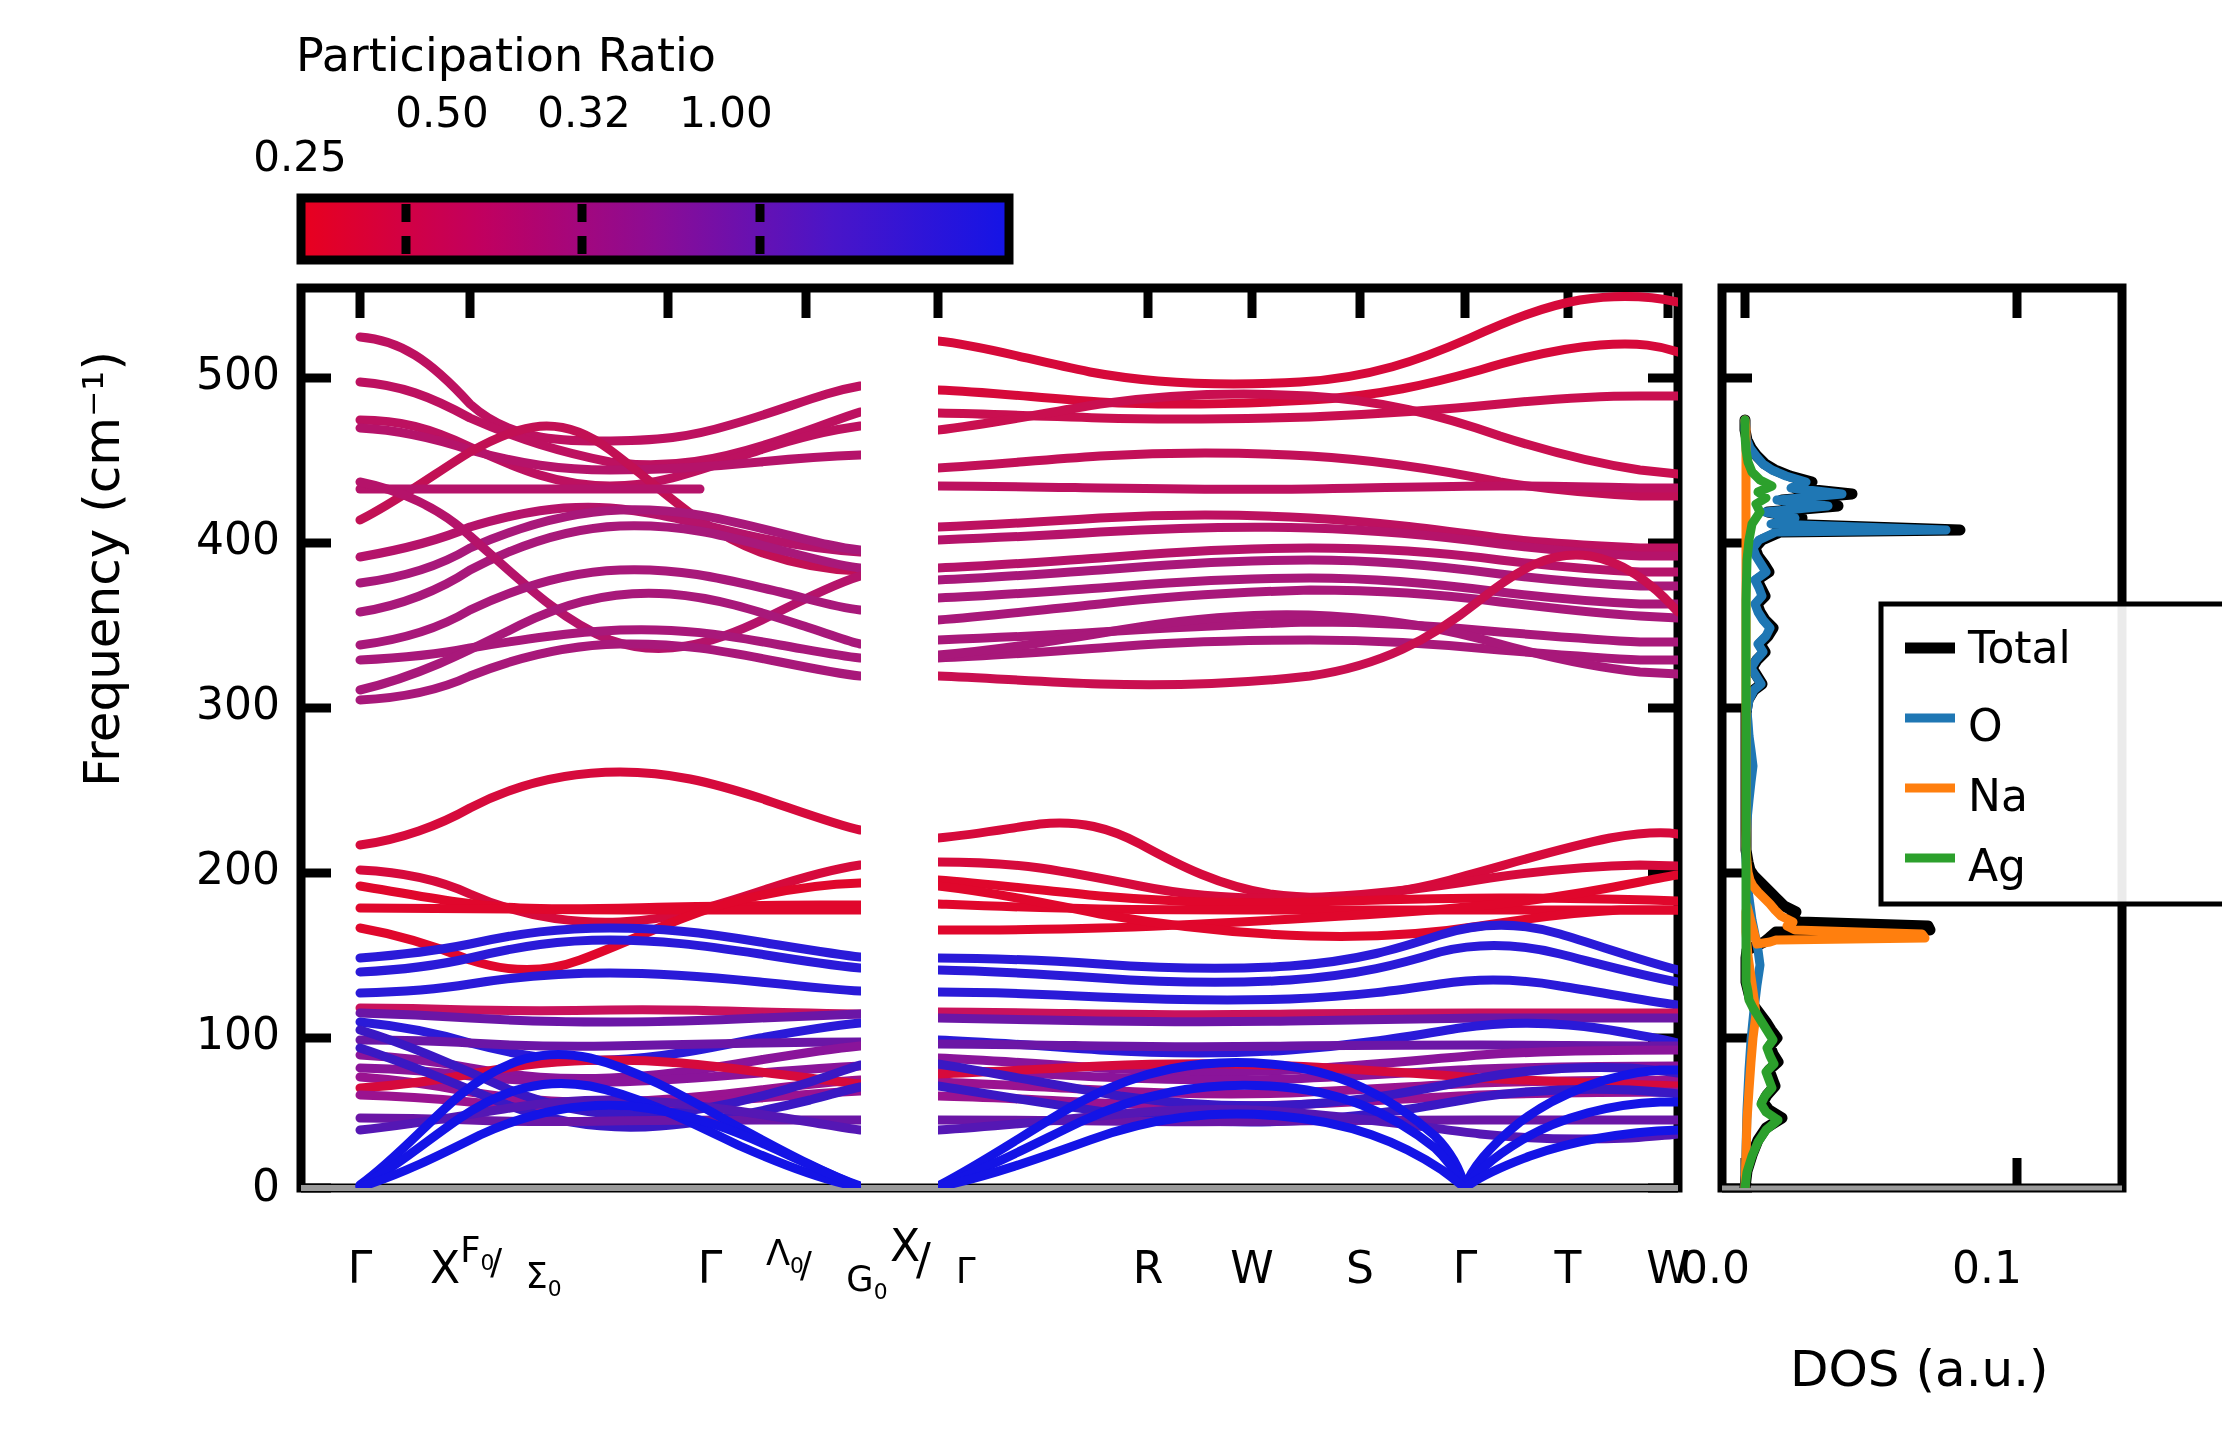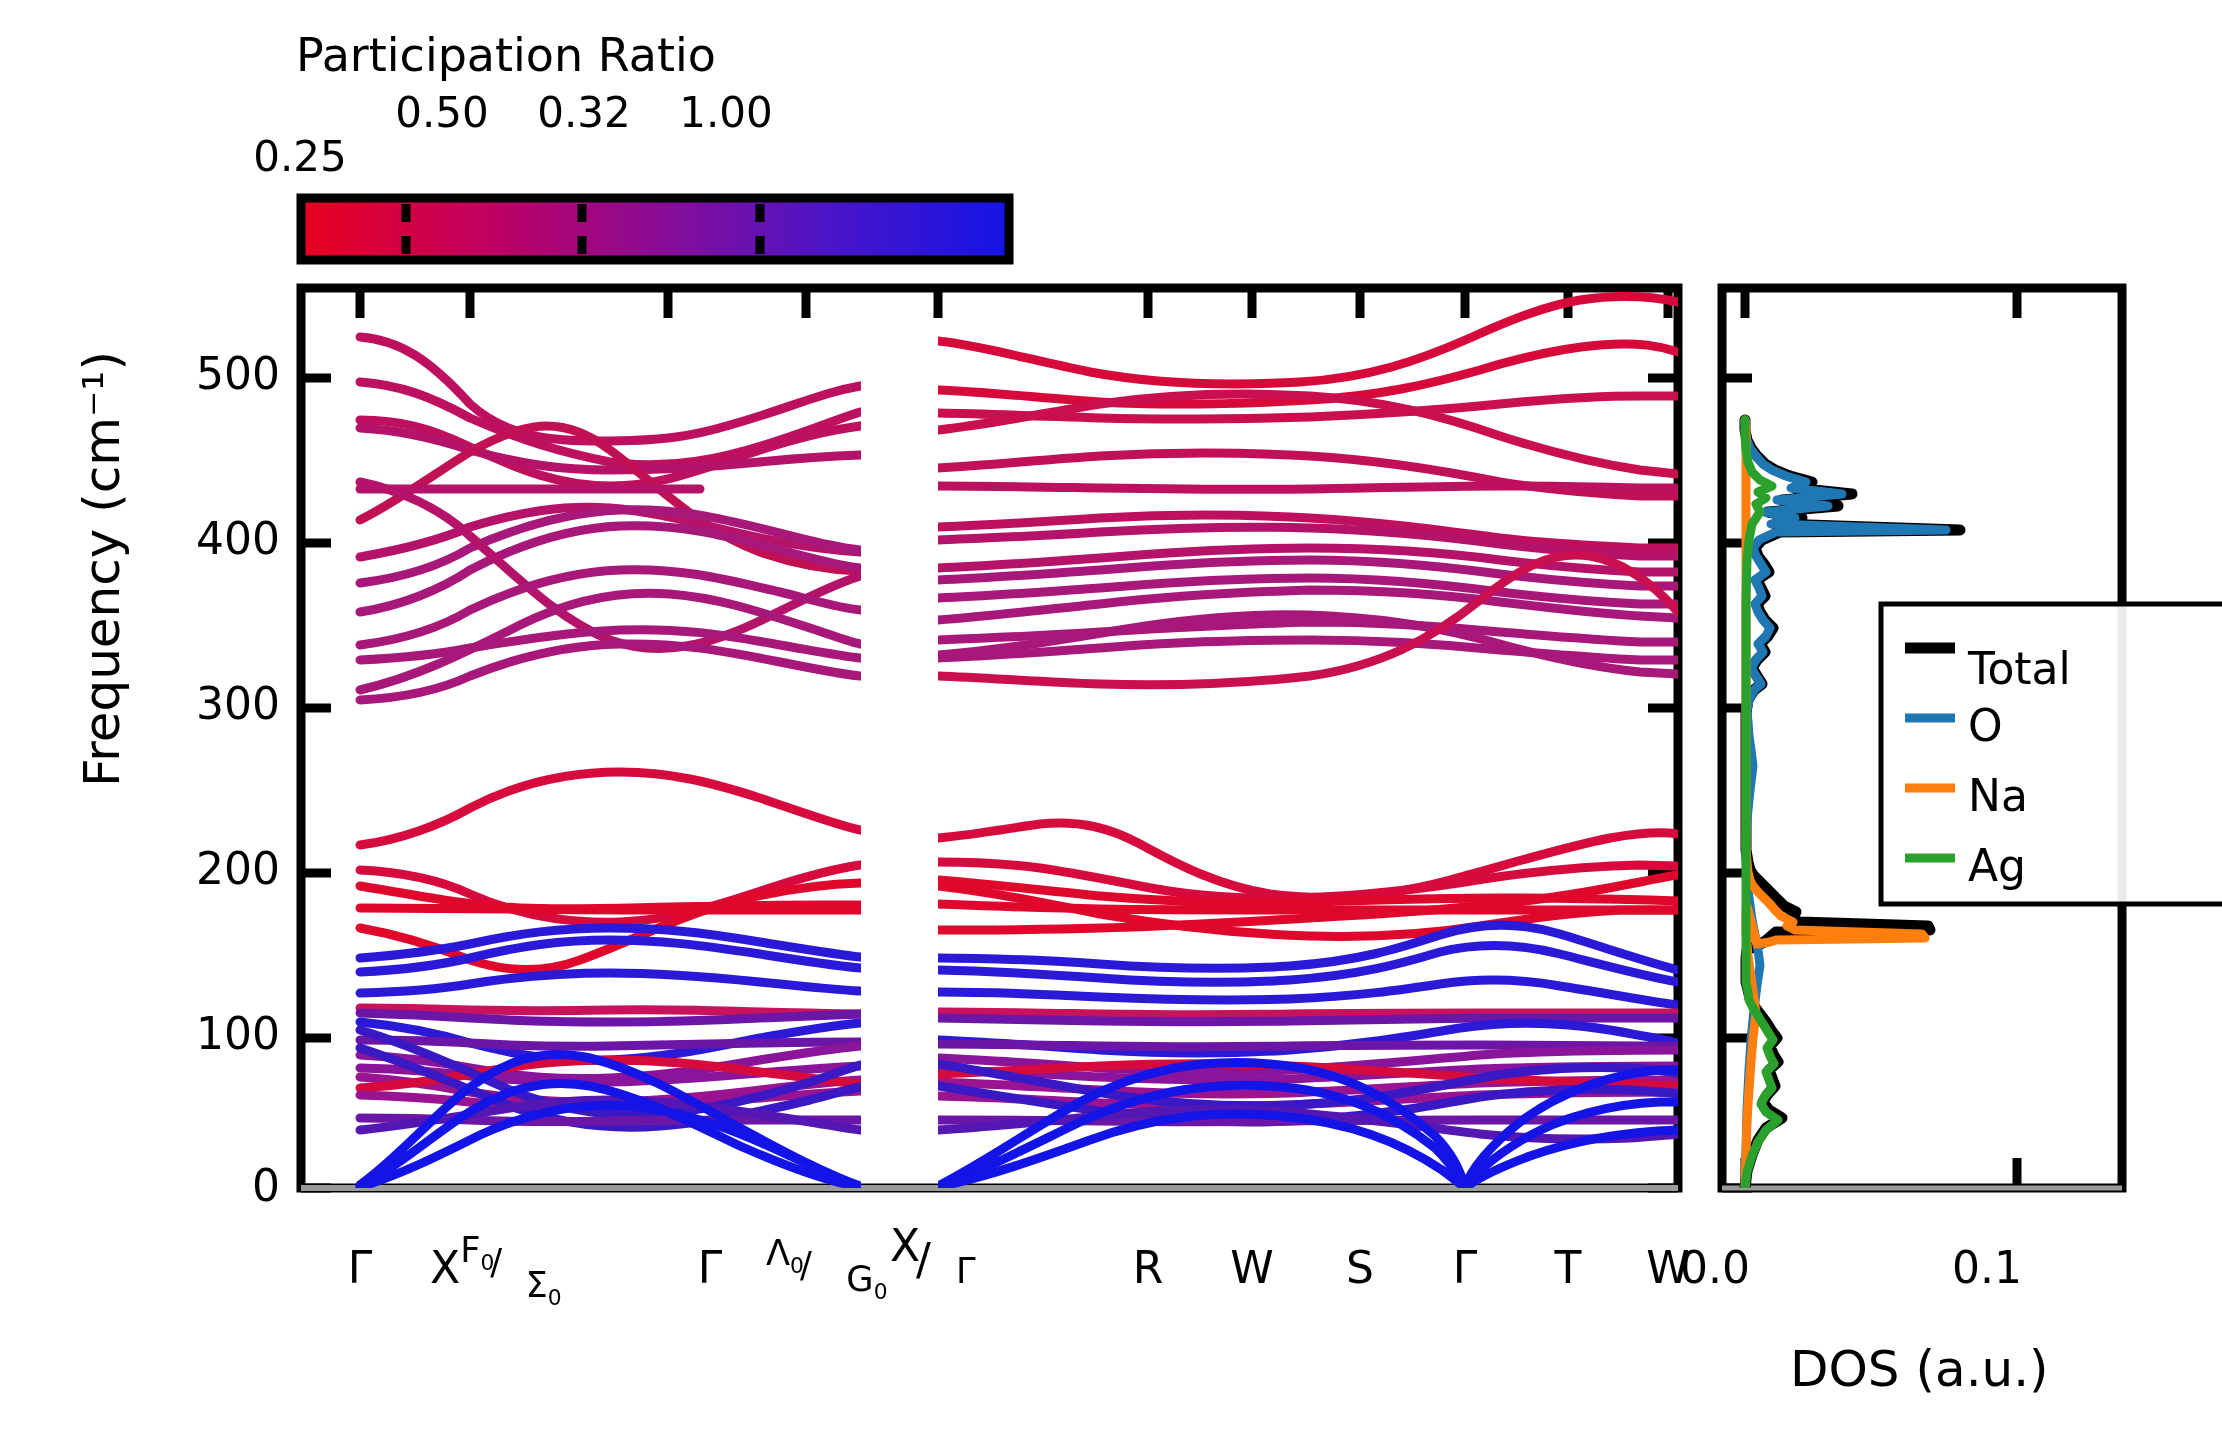--- a/index.html
+++ b/index.html
@@ -40,41 +40,41 @@
   <div class="ytick" style="left:160px;top:1160px;">0</div>
   <div class="ytick" style="left:160px;top:1008px;">100</div>
   <div class="ytick" style="left:160px;top:843px;">200</div>
   <div class="ytick" style="left:160px;top:678px;">300</div>
   <div class="ytick" style="left:160px;top:513px;">400</div>
   <div class="ytick" style="left:160px;top:348px;">500</div>
 
   <div class="xtick" style="left:320px;top:1242px;width:80px;">Γ</div>
 
   <div class="xtick" style="left:430px;top:1242px;width:250px;text-align:left;">
-    <span>X</span><span class="frac" style="width:98px;height:1em;"><span class="nu"><span>F</span><sub>0</sub></span><span class="sl" style="position:absolute;left:30px;top:-0.12em;">/</span><span class="de" style="position:absolute;left:54px;top:0.28em;margin-top:9px;"><span>Σ</span><sub>0</sub></span></span>
+    <span>X</span><span class="frac" style="width:98px;height:1em;"><span class="nu"><span>F</span><sub>0</sub></span><span class="sl" style="position:absolute;left:30px;top:-0.12em;">/</span><span class="de" style="position:absolute;left:54px;top:0.28em;"><span>Σ</span><sub>0</sub></span></span>
   </div>
 
   <div class="xtick" style="left:670px;top:1242px;width:80px;">Γ</div>
 
   <div class="xtick" style="left:766px;top:1242px;width:300px;text-align:left;">
     <span class="frac" style="width:118px;height:1em;"><span class="nu"><span>Λ</span><sub>0</sub></span><span class="sl" style="position:absolute;left:34px;top:-0.12em;">/</span><span class="de" style="position:absolute;left:58px;top:0.28em;"><span>G</span><sub>0</sub></span></span><span style="display:inline-block;width:6px;"></span><span class="frac" style="width:82px;height:1em;font-size:1em;"><span class="nu" style="top:-0.40em;"><span>X</span></span><span class="sl" style="position:absolute;left:26px;top:-0.10em;">/</span><span class="de" style="position:absolute;left:50px;top:0.30em;font-size:0.80em;"><span>Γ</span></span></span>
   </div>
 
   <div class="xtick" style="left:1108px;top:1242px;width:80px;">R</div>
   <div class="xtick" style="left:1212px;top:1242px;width:80px;">W</div>
   <div class="xtick" style="left:1320px;top:1242px;width:80px;">S</div>
   <div class="xtick" style="left:1425px;top:1242px;width:80px;">Γ</div>
   <div class="xtick" style="left:1528px;top:1242px;width:80px;">T</div>
   <div class="xtick" style="left:1628px;top:1242px;width:80px;">W</div>
 
   <div class="dostick" style="left:1680px;top:1242px;width:130px;">0.0</div>
   <div class="dostick" style="left:1952px;top:1242px;width:130px;">0.1</div>
   <div class="doslab" style="left:1790px;top:1340px;">DOS (a.u.)</div>
 
-  <div class="legtxt" style="left:1968px;top:643px;">Total</div>
+  <div class="legtxt" style="left:1968px;top:622px;">Total</div>
   <div class="legtxt" style="left:1968px;top:700px;">O</div>
   <div class="legtxt" style="left:1968px;top:770px;">Na</div>
   <div class="legtxt" style="left:1968px;top:840px;">Ag</div>
 
   <svg width="2222" height="1455" viewBox="0 0 2222 1455">
     <defs>
       <linearGradient id="prGrad" x1="0" y1="0" x2="1" y2="0">
         <stop offset="0%" stop-color="#e8001e"></stop>
         <stop offset="25%" stop-color="#c2005e"></stop>
         <stop offset="50%" stop-color="#8c0c94"></stop>

